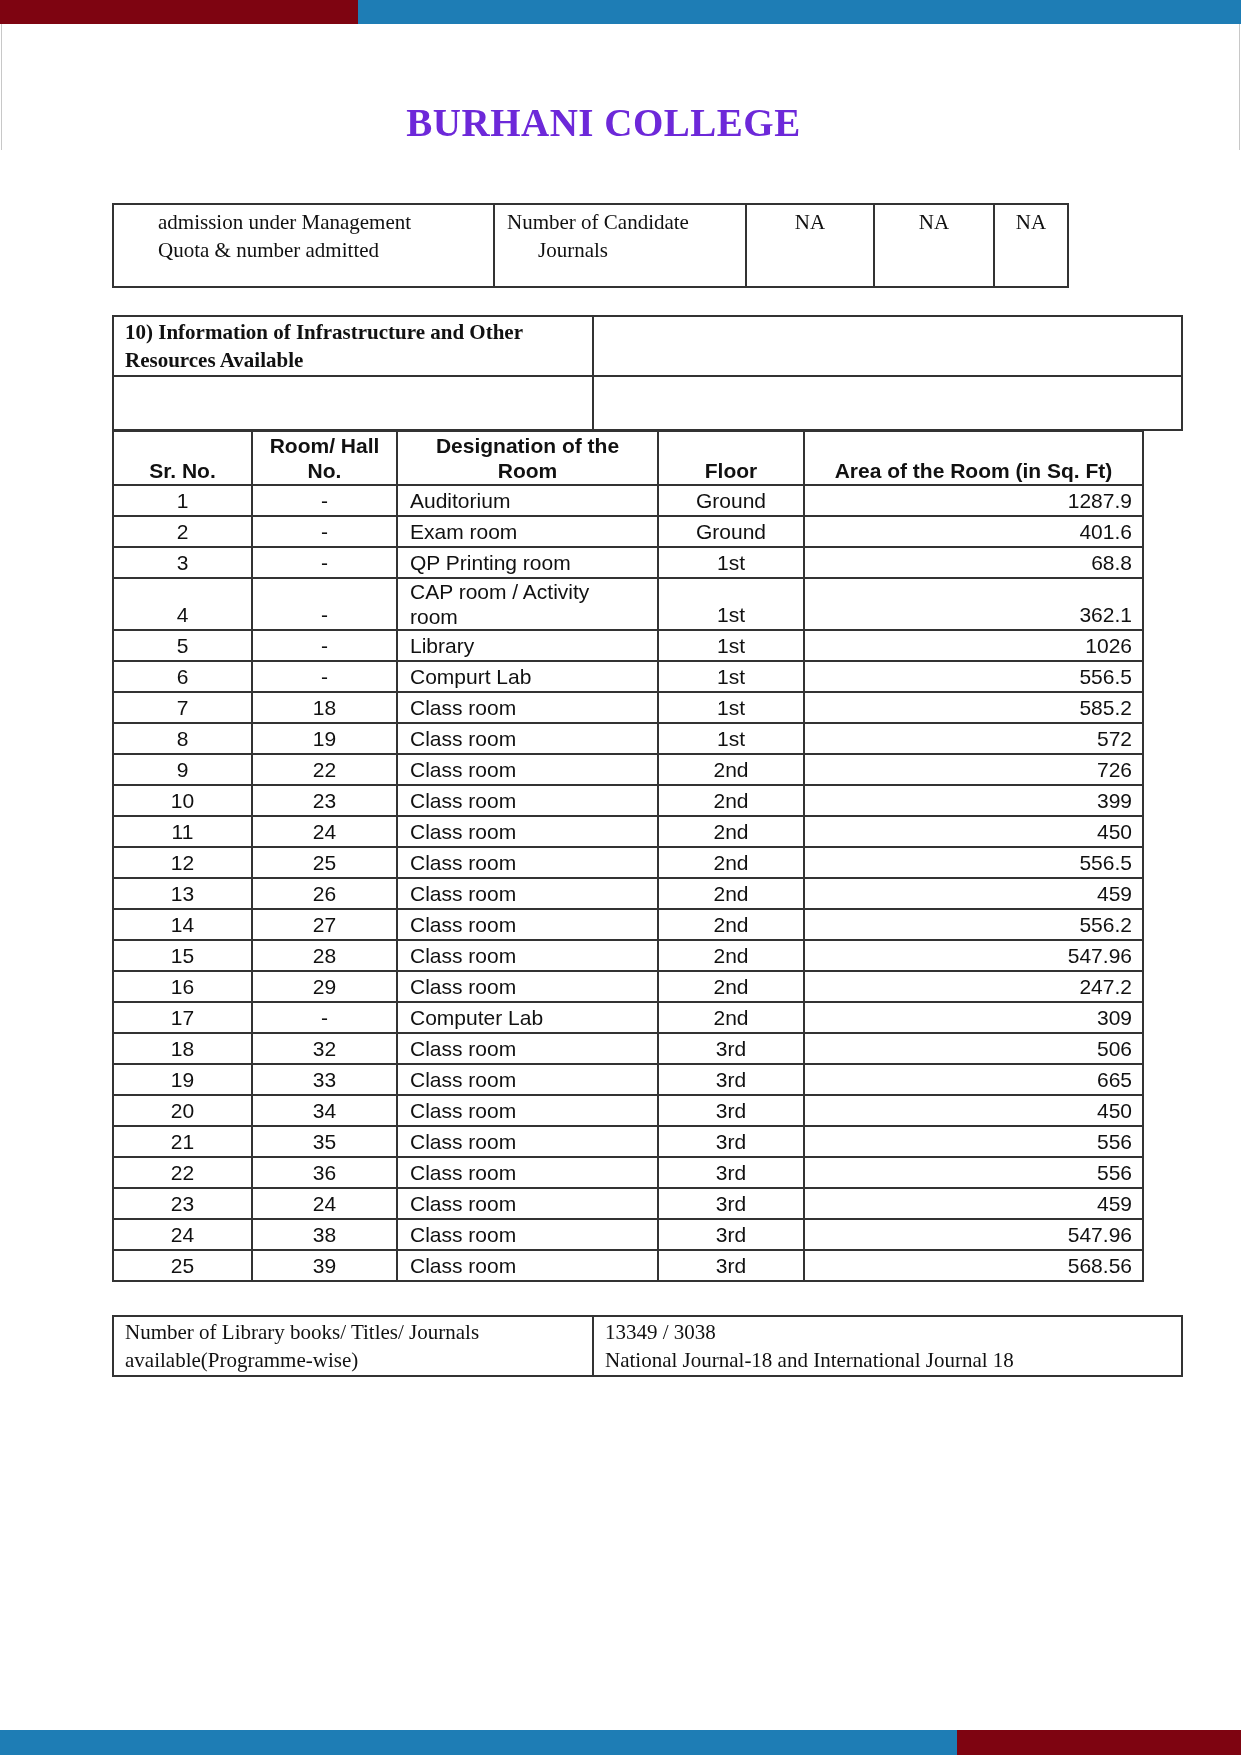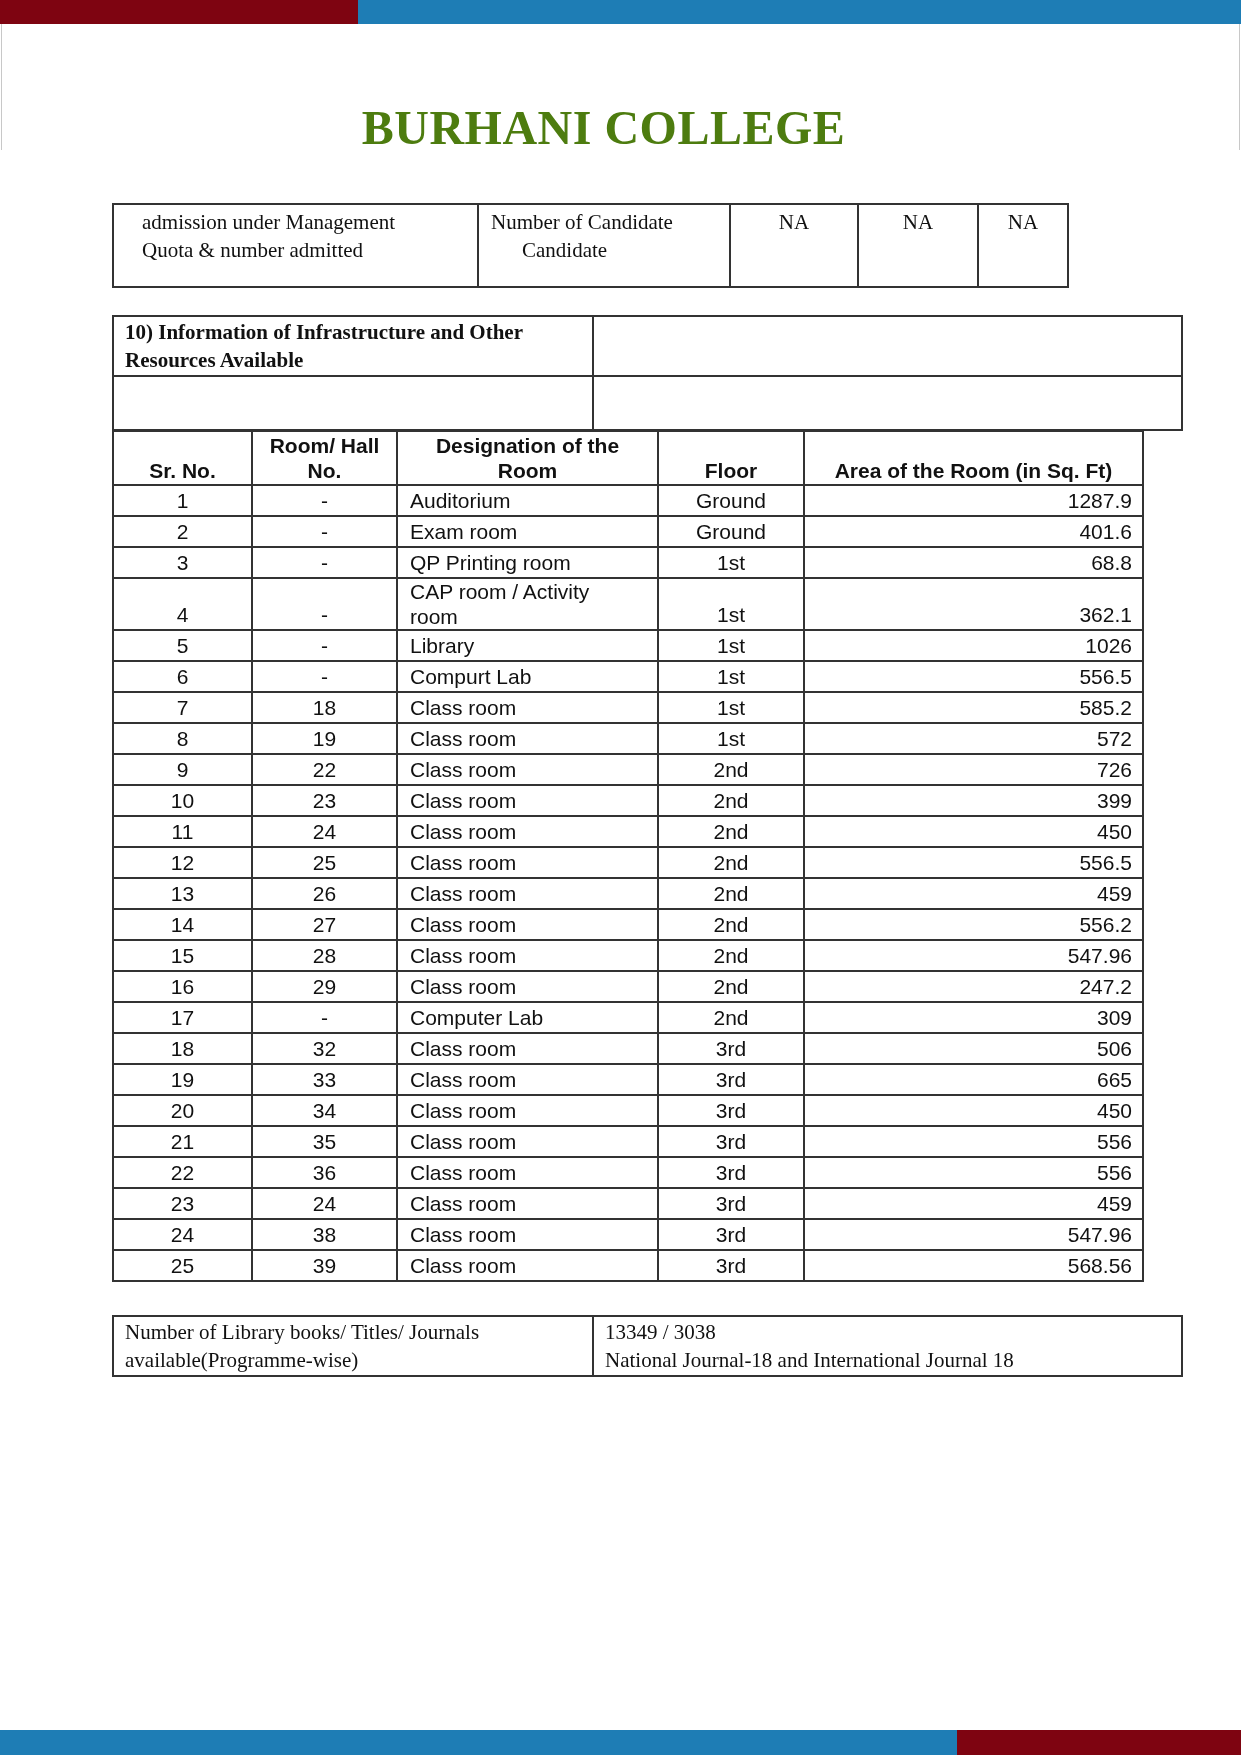--- a/index.html
+++ b/index.html
@@ -5,21 +5,21 @@
   html, body { margin: 0; padding: 0; background: #ffffff; }
   body { width: 1241px; height: 1755px; position: relative; overflow: hidden; }
   .top-bar-left { position: absolute; left: 0; top: 0; width: 358px; height: 24px; background: #7e0411; }
   .top-bar-right { position: absolute; left: 358px; top: 0; width: 883px; height: 24px; background: #1e7db5; }
   .side-line-left { position: absolute; left: 1px; top: 24px; width: 1px; height: 126px; background: #c8c8c8; }
   .side-line-right { position: absolute; left: 1239px; top: 24px; width: 1px; height: 126px; background: #c8c8c8; }
   .bottom-bar-left { position: absolute; left: 0; top: 1730px; width: 957px; height: 25px; background: #1e7db5; }
   .bottom-bar-right { position: absolute; left: 957px; top: 1730px; width: 284px; height: 25px; background: #7e0411; }
   .college-title {
     position: absolute; left: 0; width: 1207px; top: 100px; text-align: center;
-    font-family: "Liberation Serif", serif; font-weight: bold; font-size: 48px; color: #4d7c0f;
+    font-family: "Liberation Serif", serif; font-weight: bold; font-size: 39px; color: #6d28d9;
     letter-spacing: 0.5px;
   }
   table { border-collapse: collapse; position: absolute; }
   .serif td { font-family: "Liberation Serif", serif; font-size: 21px; color: #111; }
   .sans td, .sans th { font-family: "Liberation Sans", sans-serif; font-size: 21px; color: #111; }
   td, th { border: 2px solid #333; padding: 0; }
 
   
   #admission { left: 112px; top: 203px; width: 957px; }
   #admission td { height: 78px; vertical-align: top; padding-top: 3px; line-height: 28px; }
@@ -47,27 +47,27 @@
 <div class="top-bar-left"></div>
 <div class="top-bar-right"></div>
 <div class="side-line-left"></div>
 <div class="side-line-right"></div>
 
 <div class="college-title">BURHANI COLLEGE</div>
 
 <table id="admission" class="serif">
   <tbody>
       <tr>
-    <td style="width:335px; padding-left:28px;border-radius:29px;">
+    <td style="width:335px; padding-left:44px;border-radius:29px;">
       <div>admission under Management</div>
       <div>Quota &amp; number admitted</div>
     </td>
     <td style="width:238px; padding-left:12px;">
       <div>Number of Candidate</div>
-      <div style="padding-left:31px;">Candidate</div>
+      <div style="padding-left:31px;">Journals</div>
     </td>
     <td style="width:126px; text-align:center;">NA</td>
     <td style="width:118px; text-align:center;">NA</td>
     <td style="text-align:center;">NA</td>
   </tr>
 </tbody>
   </table>
 
 <table id="infra-head" class="serif">
   <tbody>

